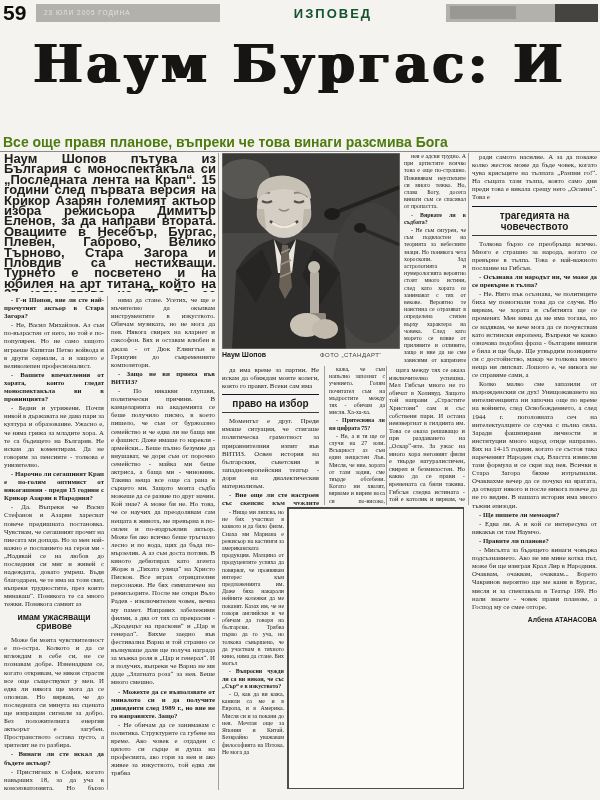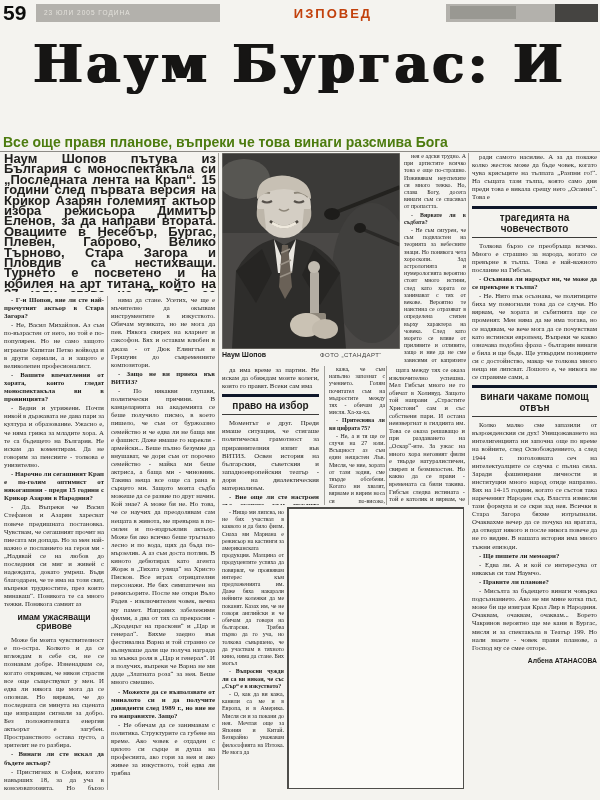--- a/index.html
+++ b/index.html
@@ -7,21 +7,21 @@
         font-family:"Liberation Serif",serif;color:#1f1e1c;}
   
   .pagenum{position:absolute;top:1px;left:3px;font-family:"Liberation Sans",sans-serif;
            font-weight:700;font-size:21px;color:#0d0d0c;}
   .hbar{position:absolute;top:4px;left:36px;width:562px;height:18px;background:#b3b1ac;}
   .hbar-date{position:absolute;top:5px;left:8px;font-family:"Liberation Sans",sans-serif;
              font-size:6.5px;letter-spacing:1px;color:#e3e1db;}
   .hbar-white{position:absolute;top:0;left:184px;width:226px;height:18px;background:#f4f3ef;
               display:flex;align-items:center;justify-content:center;}
   .hbar-section{font-family:"Liberation Sans",sans-serif;font-weight:700;font-size:13px;
-                letter-spacing:2px;color:#c2410c;}
+                letter-spacing:2px;color:#14532d;}
   .smudge1{position:absolute;top:2px;left:414px;width:66px;height:13px;background:#8f8d87;opacity:.7;}
   .smudge2{position:absolute;top:0px;left:519px;width:43px;height:18px;background:#454441;}
   
   .kicker{position:absolute;top:27px;left:3px;width:594px;font-family:"Liberation Sans",sans-serif;
           font-size:12.5px;color:#1c1b1a;}
   .headline{position:absolute;top:40px;left:0;width:600px;text-align:center;
             font-family:"DejaVu Serif",serif;font-weight:700;color:#161514;}
   .hl1{font-size:52px;line-height:47px;letter-spacing:4px;
        text-shadow:1.2px 0 0 #161514,-1.2px 0 0 #161514;}
   .hl2{font-size:48px;line-height:47px;letter-spacing:3px;
@@ -31,21 +31,21 @@
   .deckrule{position:absolute;top:151px;left:0;width:600px;height:1px;background:#8d8b86;}
   
   .col{position:absolute;overflow:hidden;text-align:justify;font-size:6.8px;line-height:8.1px;
        overflow-wrap:break-word;}
   .col p{margin:0 0 1px 0;text-indent:7px;}
   .col p.s-q{font-weight:700;}
   .col p.s-sub{font-family:"Liberation Sans",sans-serif;font-weight:700;text-align:center;
                text-indent:0;font-size:8.6px;line-height:9.8px;margin:4px 0;}
   .col p.s-subr{font-family:"Liberation Sans",sans-serif;font-weight:700;text-align:center;
                 text-indent:0;font-size:10px;line-height:11px;margin:4px 0;padding:3px 0;
-                border-top:3px solid #0f172a;border-bottom:1px solid #3c3b39;}
+                border-top:1px solid #0f172a;border-bottom:1px solid #3c3b39;}
   .col p.s-author{font-family:"Liberation Sans",sans-serif;font-weight:700;text-align:right;
                   text-indent:0;font-size:6.8px;margin-top:5px;}
   .lead{position:absolute;top:154px;left:4px;width:212px;height:138px;overflow:hidden;
         font-family:"Liberation Sans",sans-serif;font-weight:700;font-size:13px;line-height:10.4px;
         text-align:justify;color:#21201e;}
   .c-narrow{font-size:5.9px;line-height:7.2px;}
   .c-mid{font-size:6.4px;line-height:7.6px;}
   
   .vrule{position:absolute;width:1px;background:#a2a09a;}
   
@@ -175,21 +175,20 @@
     </div>
   <div class="col c-mid" style="top:366px;left:389px;width:76px;height:139px;">
       <p class="s-a">щата между тях се оказа изключително успешна. Мел Гибсън много не го обичат в Холивуд. Защото той направи „Страстите Христови“ сам и със собствени пари. И остана неизвергнат в гилдията им. Това се оказа решаващо и при раздаването на „Оскар“-ите. За ужас на много хора неговият филм е твърде натуралистичен, свиреп и безмилостен. Но какво да се прави - времената са били такива. Гибсън следва истината - той е католик и вярвам, че не е експлоатирал темата за-</p>
     </div>
   <div class="col" style="top:153px;left:472px;width:125px;height:640px;">
       <p class="s-a">ради самото насилие. А за да покаже колко жесток може да бъде човек, когато чува крясъците на тълпата „Разпни го!“. На същата тази тълпа, която само дни преди това е викала срещу него „Осанна“. Това е</p>
       <p class="s-subr">трагедията на човечеството</p>
       <p class="s-a">Толкова бързо се преобръща всичко. Много е страшно за народа, когато се превърне в тълпа. Това е най-важното послание на Гибсън.</p>
       <p class="s-q">- Осъзнава ли народът ни, че може да се превърне в тълпа?</p>
       <p class="s-a">- Не. Нито пък осъзнава, че политиците биха му помогнали това да се случи. Но вярвам, че хората и събитията ще се променят. Мен няма да ме има тогава, но се надявам, че вече мога да се почувствам като истински европеец. Въпреки че какво означава подобна фраза - българин винаги е била и ще бъде. Ще утвърдим позициите си с достойнство, макар че толкова много неща ни липсват. Лошото е, че никога не се справяме сами, а</p>
-      <p class="s-subr">винаги чакаме помощ отвън</p>
       <p class="s-a">Колко малко сме запазили от възрожденския си дух! Унищожаването на интелигенцията ни започна още по време на войните, след Освобождението, а след 1944 г. поголовната сеч на интелектуалците се случва с пълна сила. Заради фашизирани личности и институции много народ отиде напразно. Бях на 14-15 години, когато се състоя така нареченият Народен съд. Властта измисли тази формула и се скри зад нея. Всички в Стара Загора бяхме изтръпнали. Очаквахме вечер да се почука на вратата, да отведат някого и после никога повече да не го видим. В нашата история има много тъжни епизоди.</p>
       <p class="s-q">- Ще пишете ли мемоари?</p>
       <p class="s-a">- Едва ли. А и кой се интересува от някакъв си там Наумчо.</p>
       <p class="s-q">- Правите ли планове?</p>
       <p class="s-a">- Мисълта за бъдещето винаги човърка подсъзнанието. Ако не ми мине котка път, може би ще изиграя Крал Лир в Народния. Очаквам, очаквам, очаквам... Борето Чакринов вероятно ще ме кани в Бургас, мисля и за спектакъла в Театър 199. Но нали знаете - човек прави планове, а Господ му се смее отгоре.</p>
       <p class="s-author">Албена АТАНАСОВА</p>
     </div>
 
   <div class="vrule" style="top:296px;left:107px;height:494px;"></div>
   <div class="vrule" style="top:153px;left:218px;height:637px;"></div>

